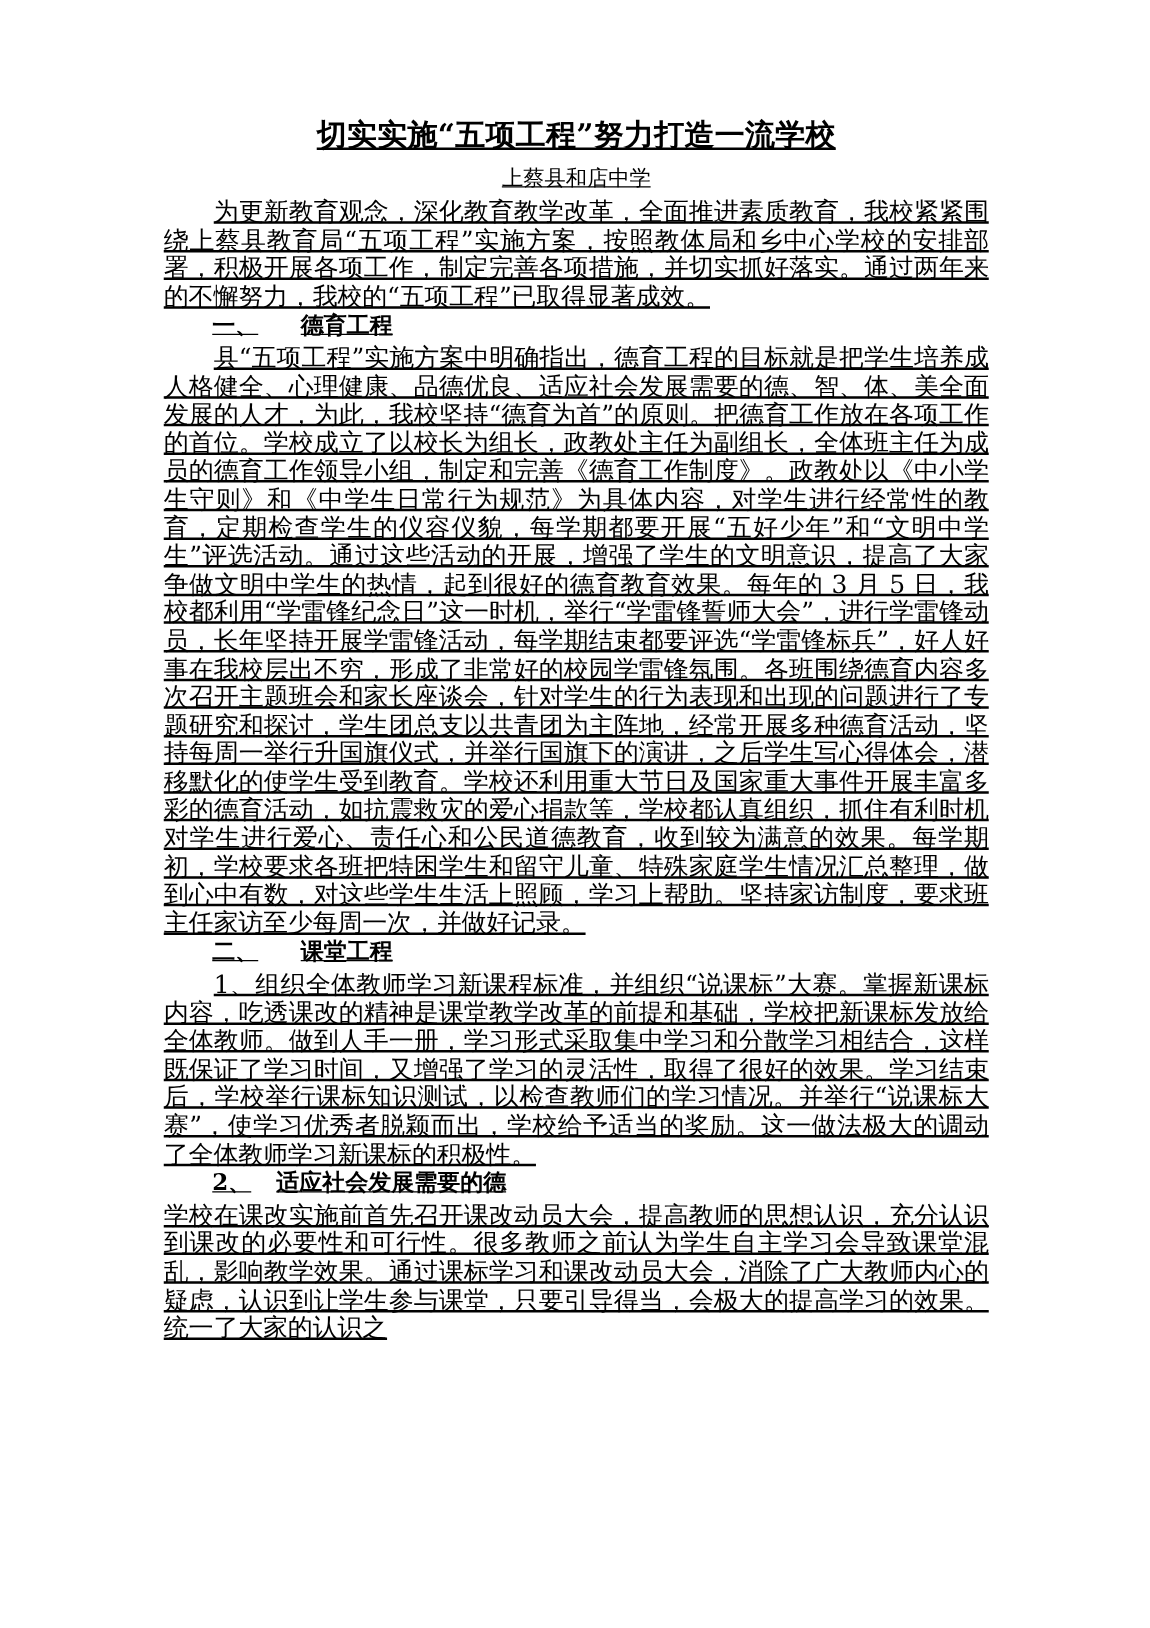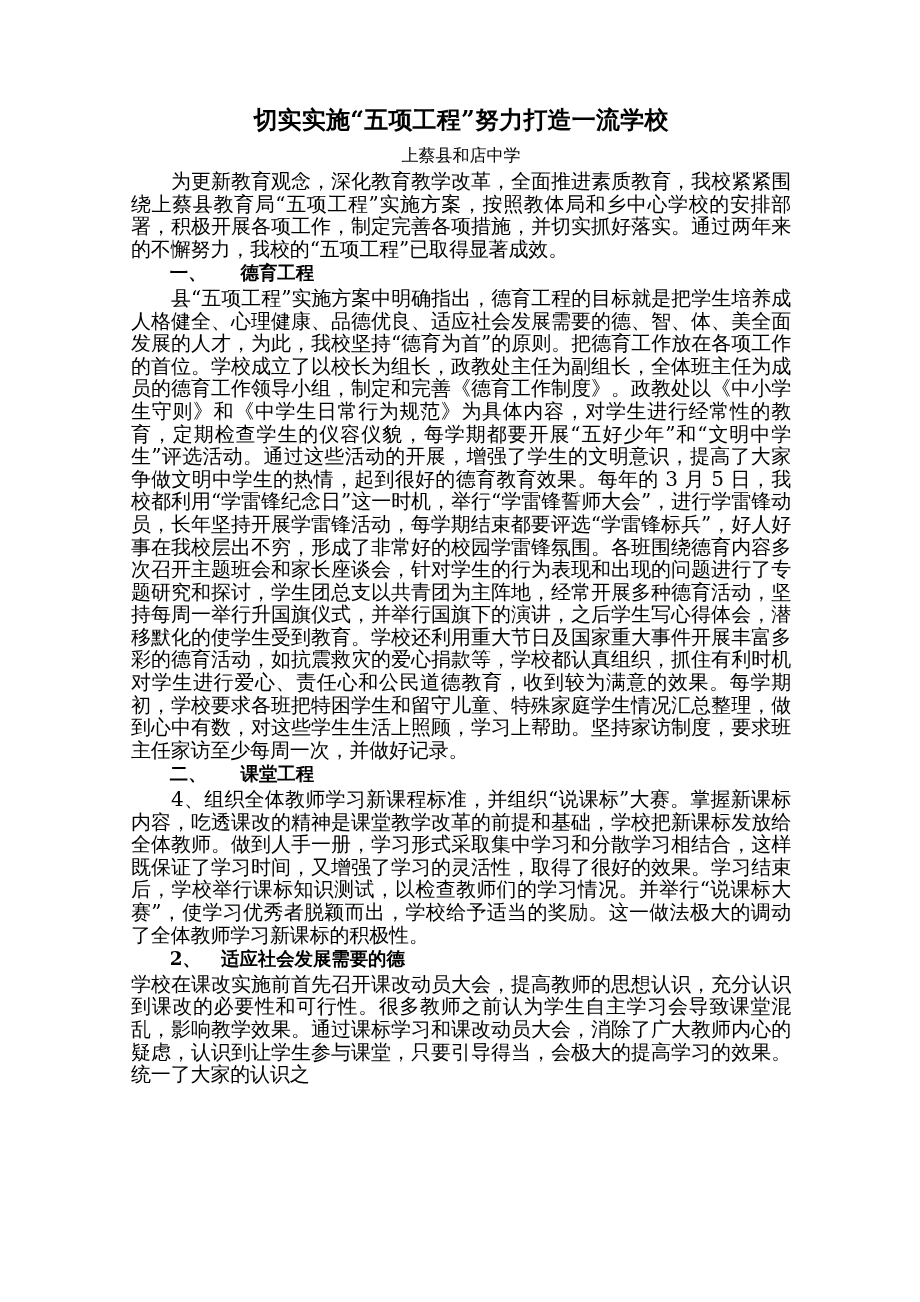--- a/index.html
+++ b/index.html
@@ -20,22 +20,23 @@
     position: relative;
     width: 920px;
     height: 1302px;
     box-sizing: border-box;
     padding: 0;
     background: #ffffff;
   }
   .content {
     position: absolute;
     left: 131px;
-    top: 104px;
+    top: 92px;
     width: 660px;
+    text-decoration: underline;
   }
   .doc-title {
     font-family: "DejaVu Serif", "Liberation Serif", serif;
     font-weight: bold;
     font-size: 24px;
     line-height: 32px;
     text-align: center;
     letter-spacing: 0.2px;
     margin: 0 0 6px 0;
     white-space: nowrap;
@@ -100,21 +101,21 @@
       <span class="sec-num">一、</span><span class="sec-gap"></span><span class="sec-label">德育工程</span>
     </div>
 
     <p class="body-para">县“五项工程”实施方案中明确指出，德育工程的目标就是把学生培养成人格健全、心理健康、品德优良、适应社会发展需要的德、智、体、美全面发展的人才，为此，我校坚持“德育为首”的原则。把德育工作放在各项工作的首位。学校成立了以校长为组长，政教处主任为副组长，全体班主任为成员的德育工作领导小组，制定和完善《德育工作制度》。政教处以《中小学生守则》和《中学生日常行为规范》为具体内容，对学生进行经常性的教育，定期检查学生的仪容仪貌，每学期都要开展“五好少年”和“文明中学生”评选活动。通过这些活动的开展，增强了学生的文明意识，提高了大家争做文明中学生的热情，起到很好的德育教育效果。每年的 3 月 5 日，我校都利用“学雷锋纪念日”这一时机，举行“学雷锋誓师大会”，进行学雷锋动员，长年坚持开展学雷锋活动，每学期结束都要评选“学雷锋标兵”，好人好事在我校层出不穷，形成了非常好的校园学雷锋氛围。各班围绕德育内容多次召开主题班会和家长座谈会，针对学生的行为表现和出现的问题进行了专题研究和探讨，学生团总支以共青团为主阵地，经常开展多种德育活动，坚持每周一举行升国旗仪式，并举行国旗下的演讲，之后学生写心得体会，潜移默化的使学生受到教育。学校还利用重大节日及国家重大事件开展丰富多彩的德育活动，如抗震救灾的爱心捐款等，学校都认真组织，抓住有利时机对学生进行爱心、责任心和公民道德教育，收到较为满意的效果。每学期初，学校要求各班把特困学生和留守儿童、特殊家庭学生情况汇总整理，做到心中有数，对这些学生生活上照顾，学习上帮助。坚持家访制度，要求班主任家访至少每周一次，并做好记录。</p>
 
     <div class="section-heading">
       <span class="sec-num">二、</span><span class="sec-gap"></span><span class="sec-label">课堂工程</span>
     </div>
 
 
-    <p class="body-para">4、组织全体教师学习新课程标准，并组织“说课标”大赛。掌握新课标内容，吃透课改的精神是课堂教学改革的前提和基础，学校把新课标发放给全体教师。做到人手一册，学习形式采取集中学习和分散学习相结合，这样既保证了学习时间，又增强了学习的灵活性，取得了很好的效果。学习结束后，学校举行课标知识测试，以检查教师们的学习情况。并举行“说课标大赛”，使学习优秀者脱颖而出，学校给予适当的奖励。这一做法极大的调动了全体教师学习新课标的积极性。</p>
+    <p class="body-para">1、组织全体教师学习新课程标准，并组织“说课标”大赛。掌握新课标内容，吃透课改的精神是课堂教学改革的前提和基础，学校把新课标发放给全体教师。做到人手一册，学习形式采取集中学习和分散学习相结合，这样既保证了学习时间，又增强了学习的灵活性，取得了很好的效果。学习结束后，学校举行课标知识测试，以检查教师们的学习情况。并举行“说课标大赛”，使学习优秀者脱颖而出，学校给予适当的奖励。这一做法极大的调动了全体教师学习新课标的积极性。</p>
 
     <div class="section-heading">
       <span class="sec-num">2、</span><span class="sec-gap narrow"></span><span class="sec-label">适应社会发展需要的德</span>
     </div>
 
     <p class="body-para no-indent">学校在课改实施前首先召开课改动员大会，提高教师的思想认识，充分认识到课改的必要性和可行性。很多教师之前认为学生自主学习会导致课堂混乱，影响教学效果。通过课标学习和课改动员大会，消除了广大教师内心的疑虑，认识到让学生参与课堂，只要引导得当，会极大的提高学习的效果。统一了大家的认识之</p>
 
   </div>
 </div>
 

